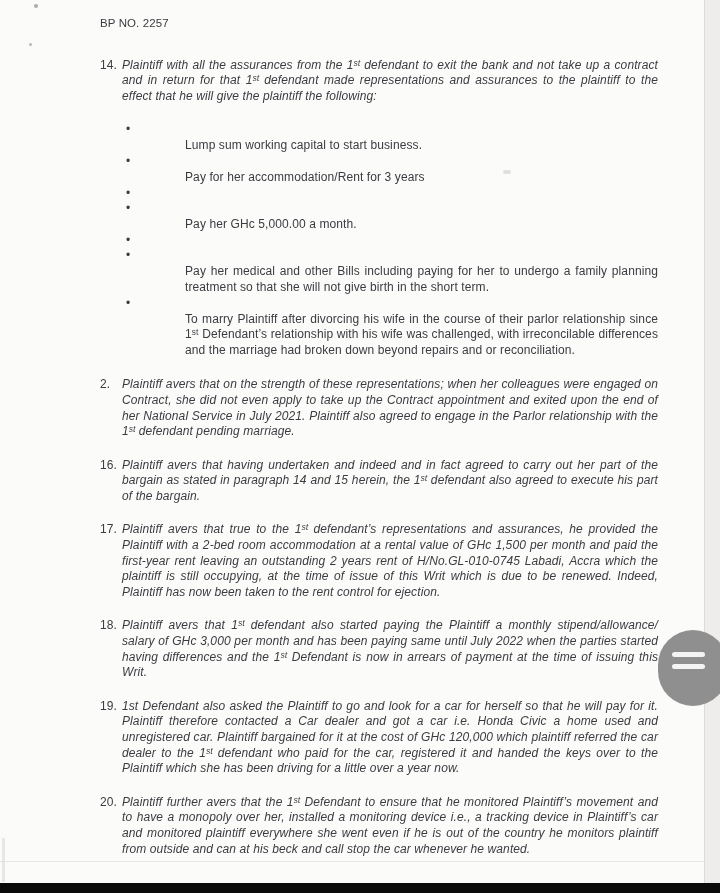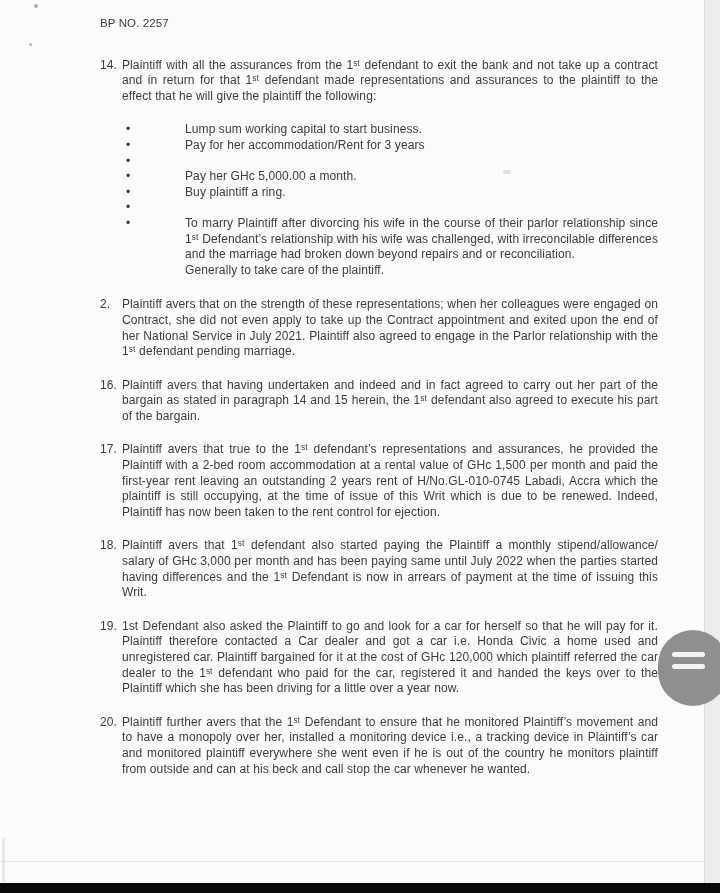--- a/index.html
+++ b/index.html
@@ -22,26 +22,26 @@
     color: #3b3b41;
     letter-spacing: 0.1px;
   }
   .ref {
     font-size: 11.5px;
     margin-bottom: 26px;
     color: #3b3b41;
   }
   .para { display: flex; margin-bottom: 18px; }
   .para .num { flex: 0 0 22px; }
-  .para .ptext { flex: 1; text-align: justify; }
+  .para .ptext { flex: 1; text-align: justify; font-style: italic; }
 
   .bullets { margin: 0 0 19px 26px; }
   .bullet { display: flex; }
   .bullet .dot { flex: 0 0 59px; }
-  .bullet .btext { flex: 1; text-align: justify; }
+  .bullet .btext { flex: 1; text-align: justify; margin-top: 16px; }
 
   
   .edge-strip {
     position: absolute; right: 0; top: 0;
     width: 15px; height: 100%;
     background: #eeedec;
     border-left: 1px solid #dcdad8;
   }
 
   
@@ -115,32 +115,28 @@
       </div>
       <div class="bullet">
         <span class="dot">•</span>
       </div>
       <div class="bullet">
         <span class="dot">•</span>
         <div class="btext">Pay her GHc 5,000.00 a month.</div>
       </div>
       <div class="bullet">
         <span class="dot">•</span>
-        <div class="btext">Buy plaintiff a ring.</div>
       </div>
       <div class="bullet">
         <span class="dot">•</span>
+        <div class="btext">Pay her medical and other Bills including paying for her to undergo a family planning treatment so that she will not give birth in the short term.</div>
       </div>
       <div class="bullet">
         <span class="dot">•</span>
         <div class="btext">To marry Plaintiff after divorcing his wife in the course of their parlor relationship since 1ˢᵗ Defendant’s relationship with his wife was challenged, with irreconcilable differences and the marriage had broken down beyond repairs and or reconciliation.</div>
-      </div>
-      <div class="bullet">
-        <span class="dot"></span>
-        <div class="btext">Generally to take care of the plaintiff.</div>
       </div>
     </div>
 
     <div class="para">
       <span class="num">2.</span>
       <div class="ptext">Plaintiff avers that on the strength of these representations; when her colleagues were engaged on Contract, she did not even apply to take up the Contract appointment and exited upon the end of her National Service in July 2021. Plaintiff also agreed to engage in the Parlor relationship with the 1ˢᵗ defendant pending marriage.</div>
     </div>
 
     <div class="para">
       <span class="num">16.</span>

